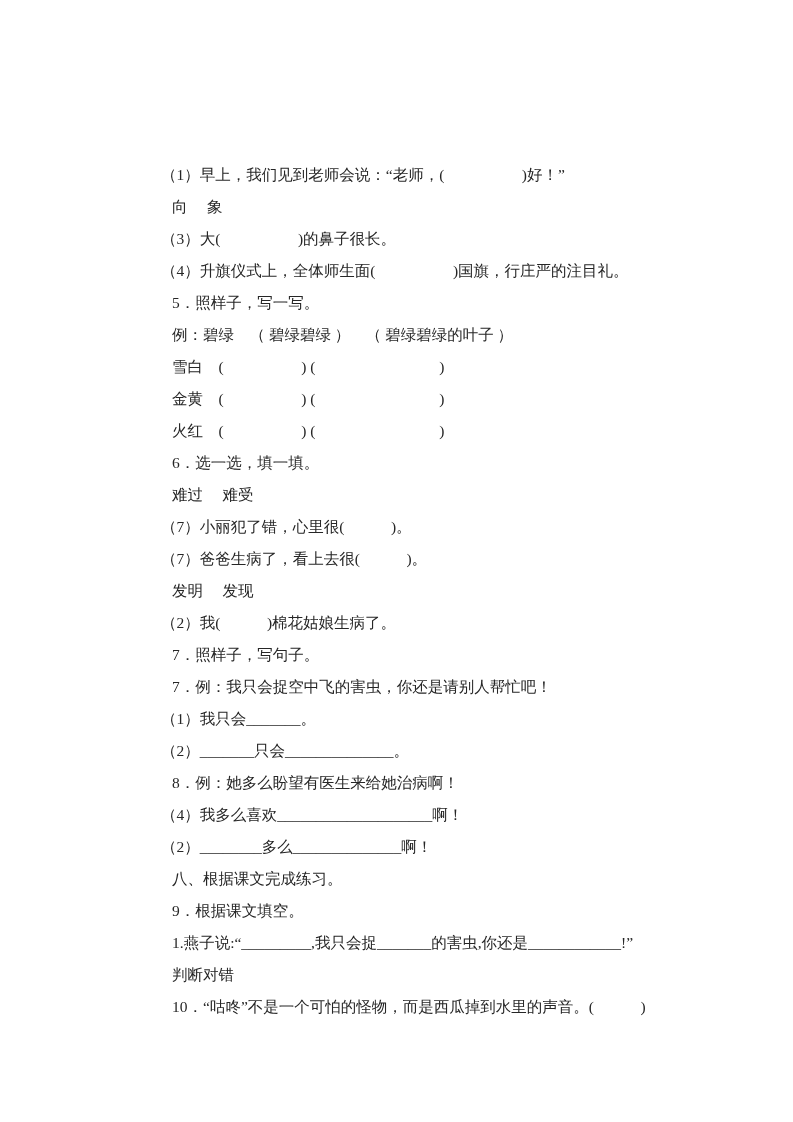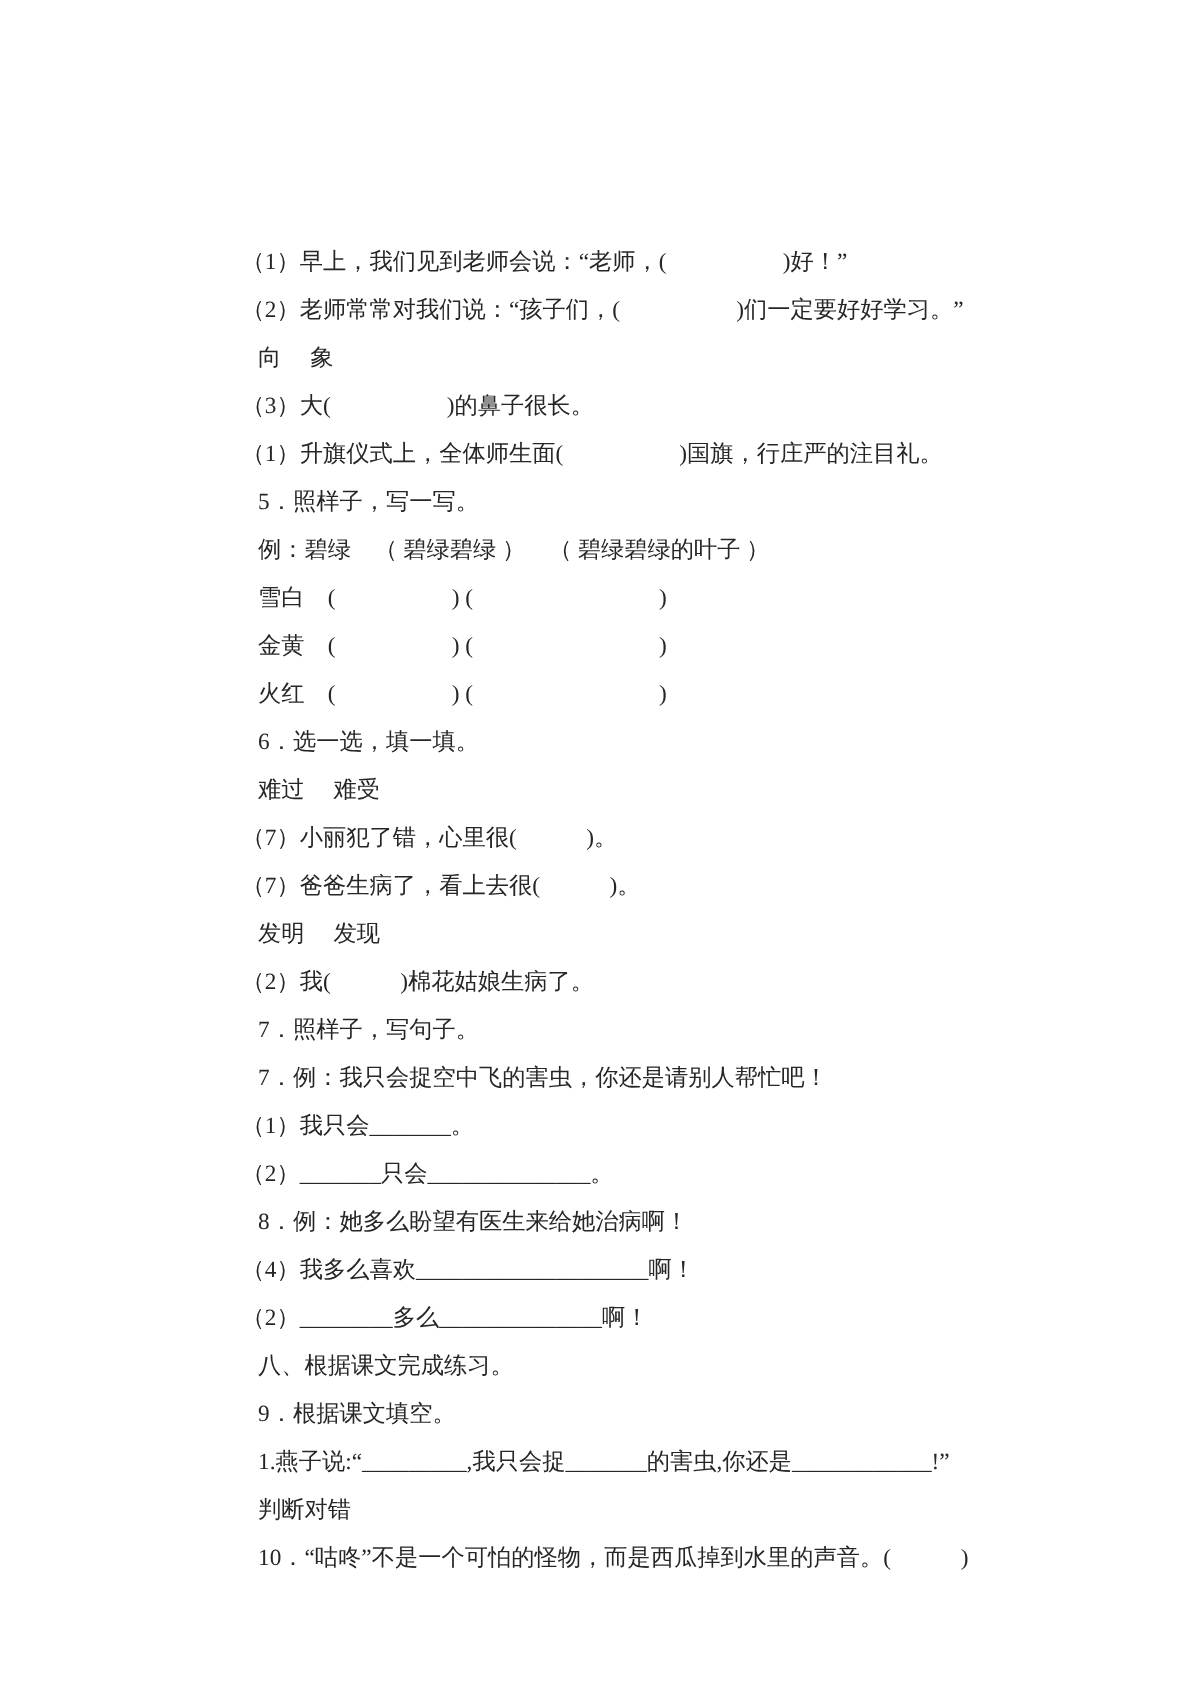--- a/index.html
+++ b/index.html
@@ -42,24 +42,23 @@
     color: #262626;
     white-space: pre;
   }
 </style>
 </head>
 <body>
 
 <div class="page">
   <div class="content">
     <div class="line indent">（1）早上，我们见到老师会说：“老师，(　　　　　)好！”</div>
-    <div class="line indent">（2）老师常常对我们说：“孩子们，(　　　　　)们一定要好好学习。”</div>
     <div class="line">向　 象</div>
     <div class="line indent">（3）大(　　　　　)的鼻子很长。</div>
-    <div class="line indent">（1）升旗仪式上，全体师生面(　　　　　)国旗，行庄严的注目礼。</div>
+    <div class="line indent">（4）升旗仪式上，全体师生面(　　　　　)国旗，行庄严的注目礼。</div>
     <div class="line">5．照样子，写一写。</div>
     <div class="line">例：碧绿　（ 碧绿碧绿 ）　（ 碧绿碧绿的叶子 ）</div>
     <div class="line">雪白　(　　　　　) (　　　　　　　　)</div>
     <div class="line">金黄　(　　　　　) (　　　　　　　　)</div>
     <div class="line">火红　(　　　　　) (　　　　　　　　)</div>
     <div class="line">6．选一选，填一填。</div>
     <div class="line">难过　 难受</div>
     <div class="line indent">（7）小丽犯了错，心里很(　　　)。</div>
     <div class="line indent">（7）爸爸生病了，看上去很(　　　)。</div>
     <div class="line">发明　 发现</div>

